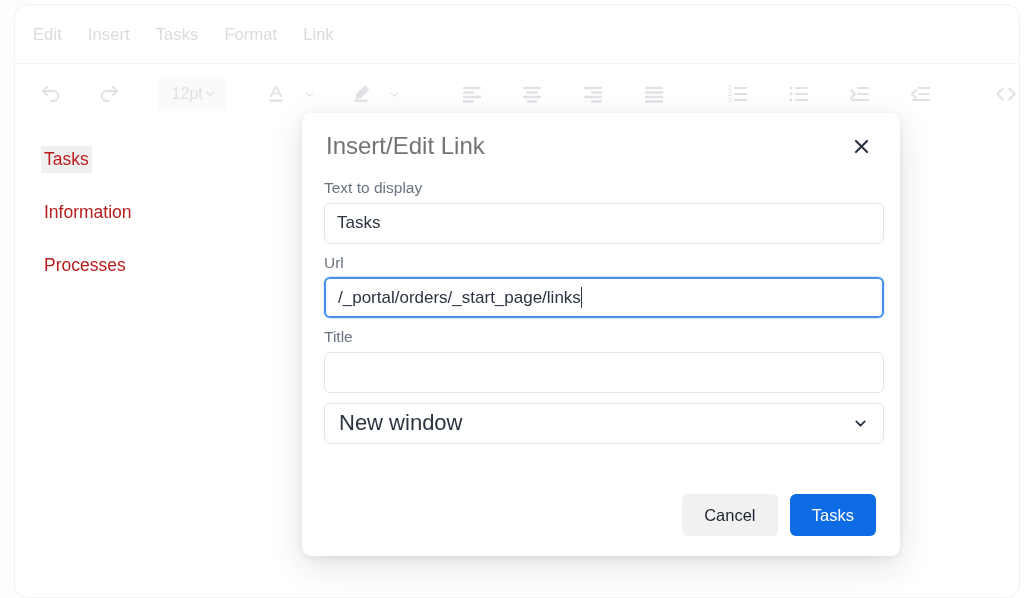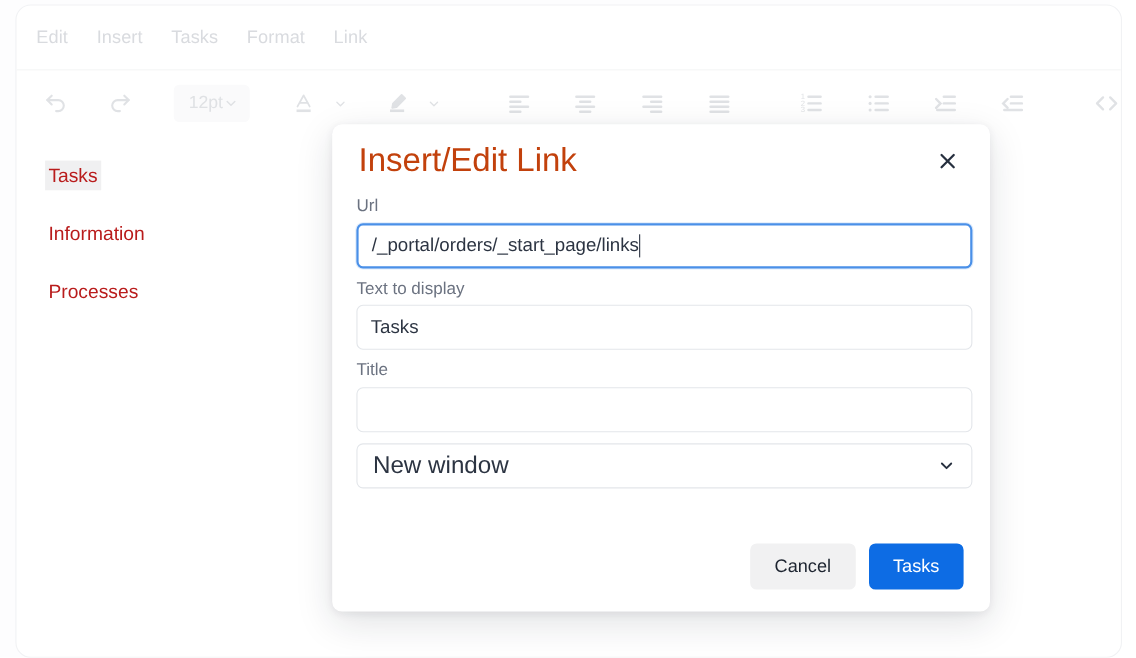--- a/index.html
+++ b/index.html
@@ -128,22 +128,22 @@
   }
 
   .modal-head {
     display: flex;
     align-items: center;
     justify-content: space-between;
     height: 66px;
     padding: 0 2px;
   }
   .modal-title {
-    font-size: 30px;
-    color: #c2410c;
+    font-size: 24px;
+    color: #737373;
     line-height: 1;
   }
   .close-btn {
     width: 30px;
     height: 30px;
     display: flex;
     align-items: center;
     justify-content: center;
     color: #27303f;
     cursor: pointer;
@@ -419,31 +419,31 @@
       <div class="modal-title">Insert/Edit Link</div>
       <div class="close-btn">
         <svg width="19" height="19" viewBox="0 0 24 24" fill="none" stroke="currentColor" stroke-width="2.6" stroke-linecap="round">
           <line x1="5" y1="5" x2="19" y2="19"></line>
             <line x1="19" y1="5" x2="5" y2="19"></line>
         </svg>
       </div>
     </div>
 
     <div class="field">
+      <div class="field-label">Text to display</div>
+      <div class="field-input">
+        <span>Tasks</span>
+      </div>
+    </div>
+
+    <div class="field">
       <div class="field-label">Url</div>
       <div class="field-input focused">
         <span>/_portal/orders/_start_page/links</span>
           <span class="caret-text"></span>
-      </div>
-    </div>
-
-    <div class="field">
-      <div class="field-label">Text to display</div>
-      <div class="field-input">
-        <span>Tasks</span>
       </div>
     </div>
 
     <div class="field">
       <div class="field-label">Title</div>
       <div class="field-input">
         <span></span>
       </div>
     </div>
 

